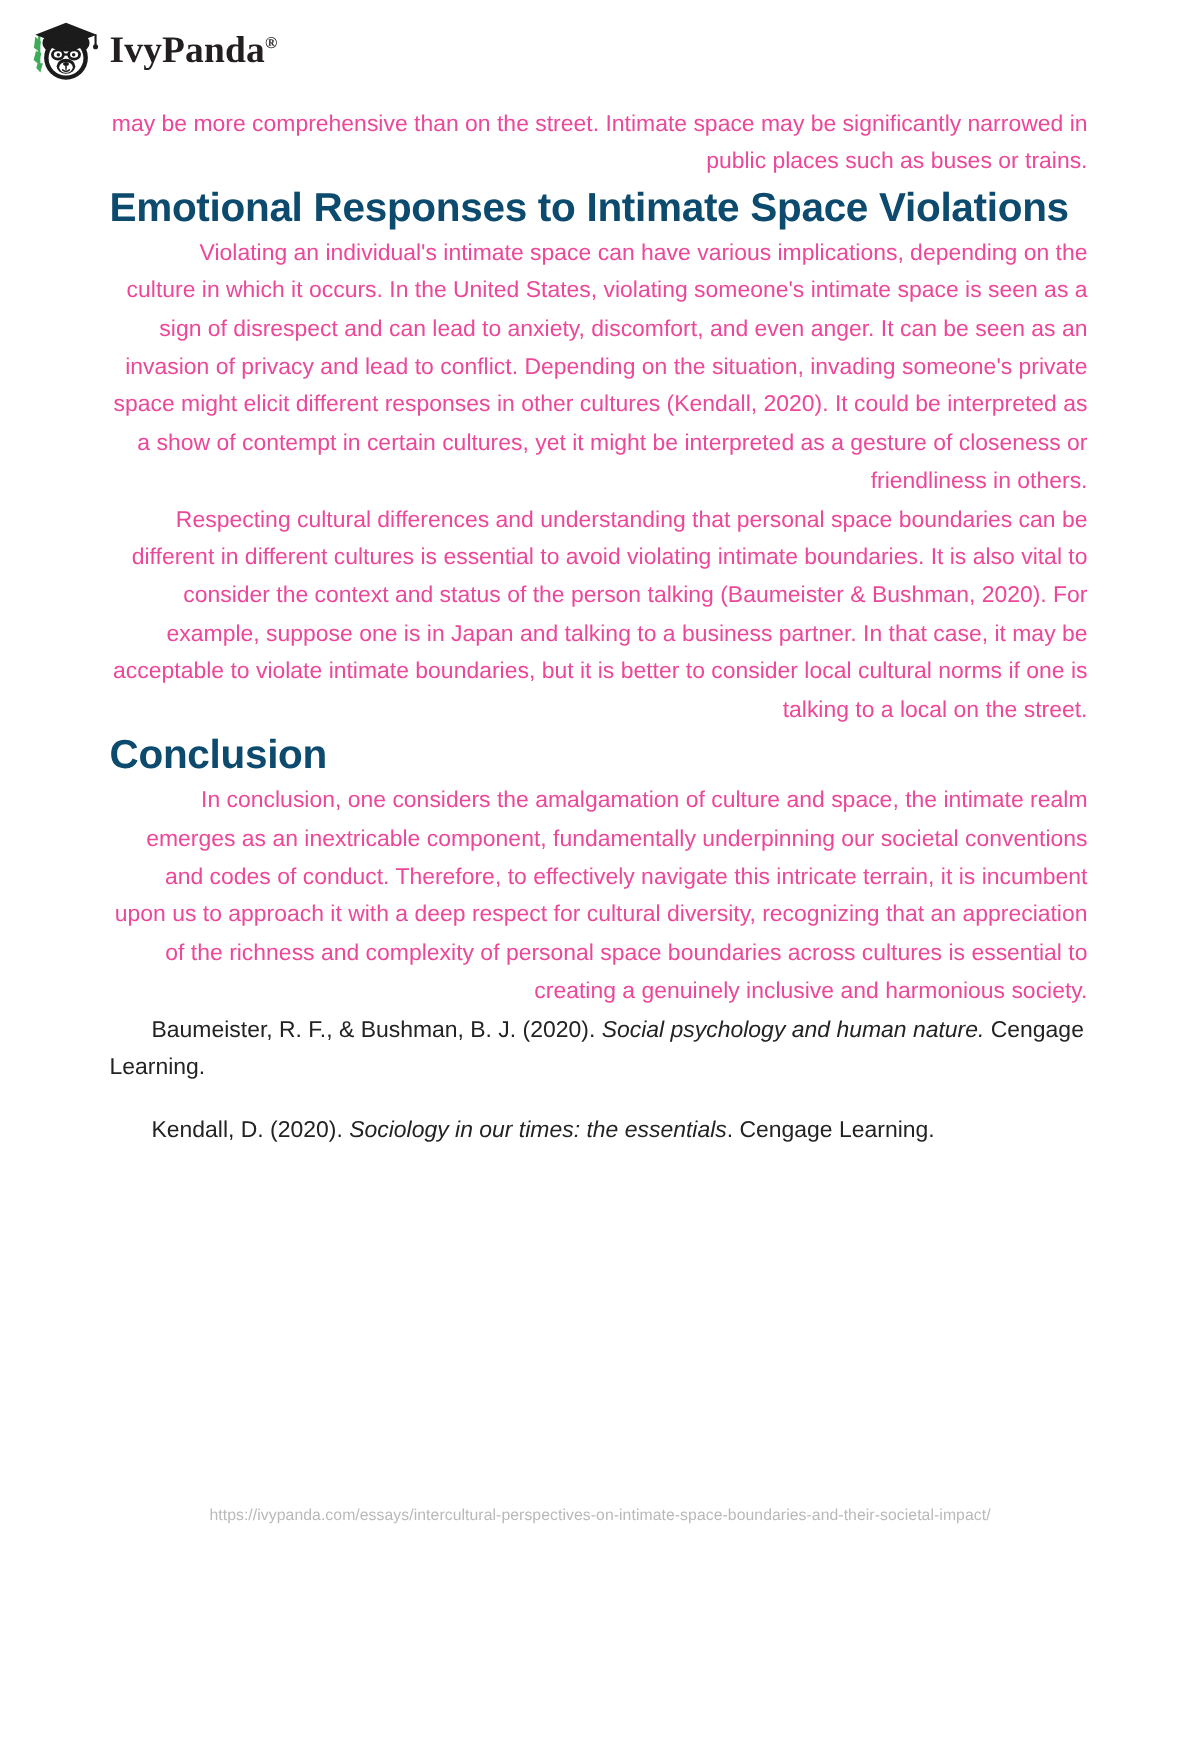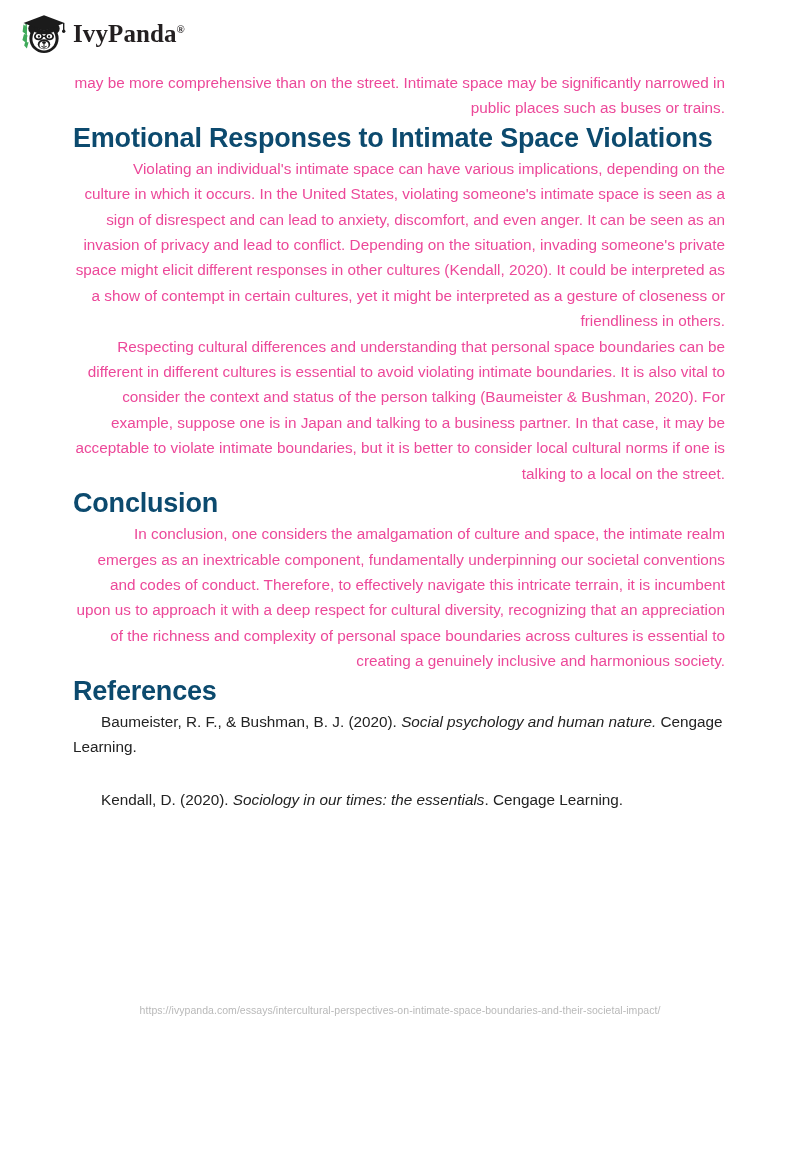--- a/index.html
+++ b/index.html
@@ -97,21 +97,21 @@
   .heading-block-2 { margin-top: 28px; margin-bottom: 22px; }
   .heading-block-3 { margin-top: 28px; margin-bottom: 24px; }
 
   .ref-entry {
     margin: 0;
     font-size: 15.3px;
     line-height: 25.4px;
     color: #232323;
     text-indent: 28px;
   }
-  .ref-entry + .ref-entry { margin-top: 28px; }
+  .ref-entry + .ref-entry { margin-top: 17px; }
   .ref-entry i { font-style: italic; }
 
   
   .page-footer {
     position: absolute;
     left: 0;
     bottom: 18px;
     width: 800px;
     text-align: center;
   }
@@ -179,21 +179,20 @@
     <h2 class="section-heading heading-block-1">Emotional Responses to Intimate Space Violations</h2>
 
     <p class="para indent gap-after-para">Violating an individual's intimate space can have various implications, depending on the culture in which it occurs. In the United States, violating someone's intimate space is seen as a sign of disrespect and can lead to anxiety, discomfort, and even anger. It can be seen as an invasion of privacy and lead to conflict. Depending on the situation, invading someone's private space might elicit different responses in other cultures (Kendall, 2020). It could be interpreted as a show of contempt in certain cultures, yet it might be interpreted as a gesture of closeness or friendliness in others.</p>
 
     <p class="para indent">Respecting cultural differences and understanding that personal space boundaries can be different in different cultures is essential to avoid violating intimate boundaries. It is also vital to consider the context and status of the person talking (Baumeister &amp; Bushman, 2020). For example, suppose one is in Japan and talking to a business partner. In that case, it may be acceptable to violate intimate boundaries, but it is better to consider local cultural norms if one is talking to a local on the street.</p>
 
     <h2 class="section-heading heading-block-2">Conclusion</h2>
 
     <p class="para indent">In conclusion, one considers the amalgamation of culture and space, the intimate realm emerges as an inextricable component, fundamentally underpinning our societal conventions and codes of conduct. Therefore, to effectively navigate this intricate terrain, it is incumbent upon us to approach it with a deep respect for cultural diversity, recognizing that an appreciation of the richness and complexity of personal space boundaries across cultures is essential to creating a genuinely inclusive and harmonious society.</p>
 
-    <h2 class="section-heading heading-block-3">References</h2>
 
     <p class="ref-entry"><span>Baumeister, R. F., &amp; Bushman, B. J. (2020). </span><i>Social psychology and human nature.</i><span> Cengage Learning.</span></p>
 
     <p class="ref-entry"><span>Kendall, D. (2020). </span><i>Sociology in our times: the essentials</i><span>. Cengage Learning.</span></p>
 
   </div>
 
   <div class="page-footer">
     <span class="footer-url">https://ivypanda.com/essays/intercultural-perspectives-on-intimate-space-boundaries-and-their-societal-impact/</span>
   </div>

